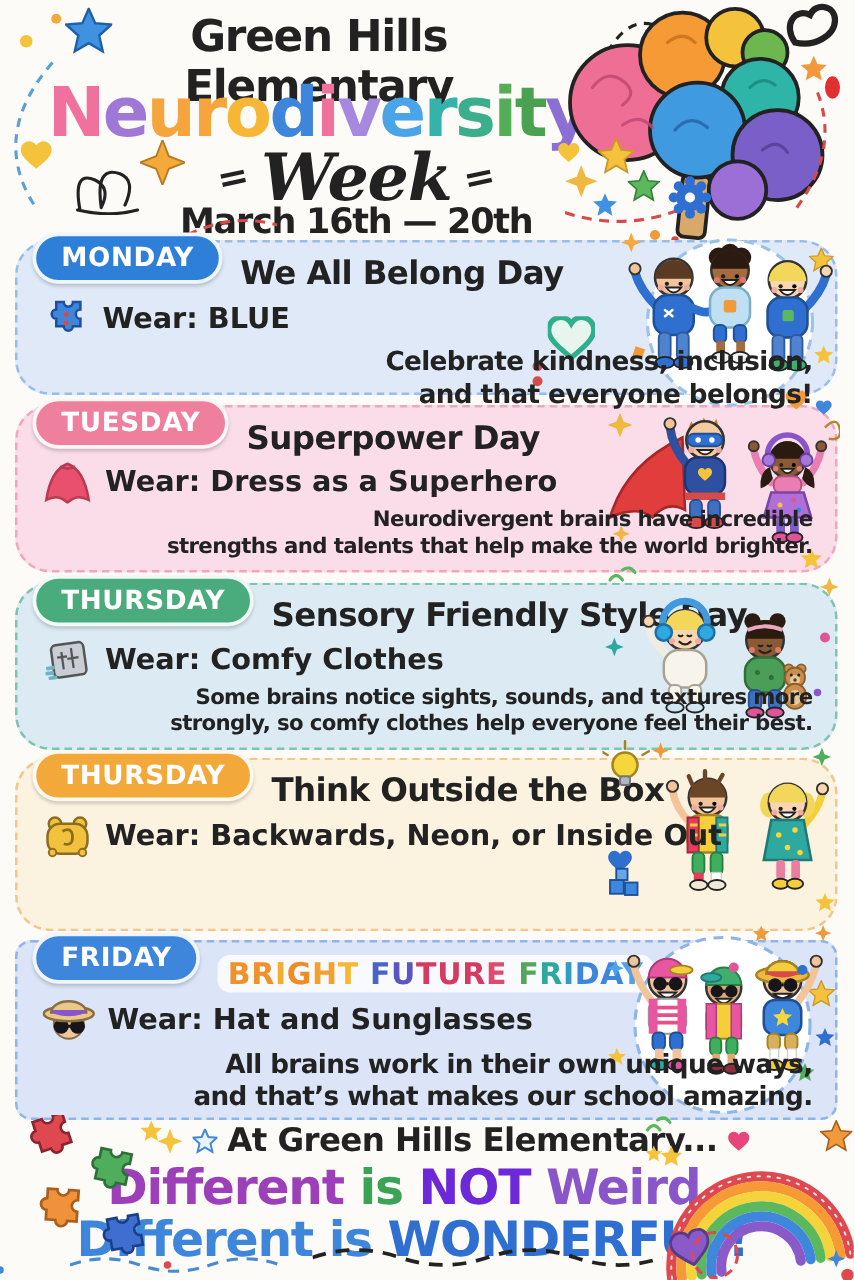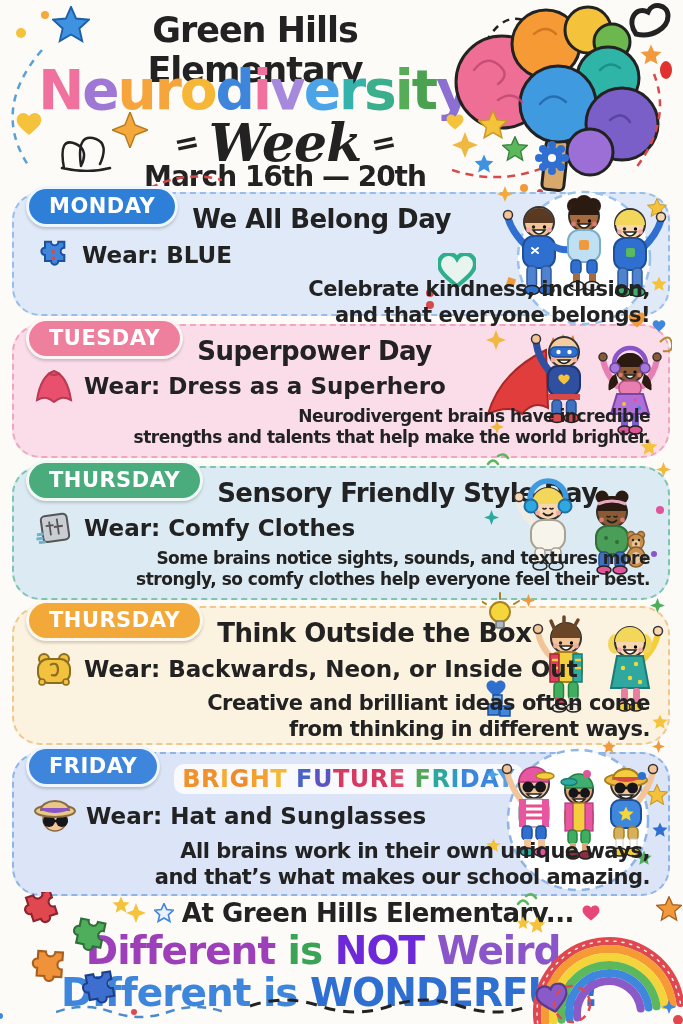--- a/index.html
+++ b/index.html
@@ -398,24 +398,20 @@
       <svg class="wicon" width="40" height="36" viewBox="0 0 40 36">
         <circle cx="10" cy="8" r="5" fill="#f2c23e" stroke="#8a6d1f" stroke-width="2"></circle>
           <circle cx="30" cy="8" r="5" fill="#f2c23e" stroke="#8a6d1f" stroke-width="2"></circle>
         <rect x="4" y="8" width="32" height="24" rx="10" fill="#f2c23e" stroke="#8a6d1f" stroke-width="2"></rect>
         <path d="M16 14 q8 -4 8 5 q0 7 -7 5" fill="none" stroke="#8a6d1f" stroke-width="2.2"></path>
         <circle cx="8" cy="31" r="3" fill="#f2c23e" stroke="#8a6d1f" stroke-width="1.5"></circle>
           <circle cx="32" cy="31" r="3" fill="#f2c23e" stroke="#8a6d1f" stroke-width="1.5"></circle>
       </svg>
       <span>Wear: Backwards, Neon, or Inside Out</span>
     </div>
-    <div class="desc">
-      <div>Creative and brilliant ideas often come</div>
-      <div>from thinking in different ways.</div>
-    </div>
     <svg class="illus" width="190" height="160" viewBox="0 0 190 160">
       <g transform="translate(18,20)">
         <circle r="10" fill="#f5d73b" stroke="#a8821f" stroke-width="2"></circle>
         <rect x="-4" y="9" width="8" height="7" rx="2" fill="#b0b6bd" stroke="#70757d" stroke-width="1.5"></rect>
         <path d="M-14 -8 l-5 -3 M14 -8 l5 -3 M0 -13 v-6" stroke="#a8821f" stroke-width="2" stroke-linecap="round"></path>
       </g>
       <use href="#spark4" x="40" y="2" width="13" height="13" fill="#f09a3b"></use>
       <use href="#spark4" x="168" y="6" width="15" height="15" fill="#4fae5c"></use>
       <use href="#star5" x="170" y="122" width="16" height="16" fill="#f5c33b"></use>
       <use href="#heart" x="4" y="88" width="20" height="18" fill="#2f6fd0"></use>
@@ -466,21 +462,21 @@
           <circle cx="0" cy="36" r="2.2" fill="#f5d73b"></circle>
           <circle cx="10" cy="40" r="2.2" fill="#f5d73b"></circle>
         <rect x="-9" y="46" width="7" height="16" rx="3" fill="#e87fa0"></rect>
           <rect x="3" y="46" width="7" height="16" rx="3" fill="#e87fa0"></rect>
         <ellipse cx="-5.5" cy="65" rx="6.5" ry="4" fill="#f5cf3b" stroke="#222" stroke-width="1.5"></ellipse>
           <ellipse cx="6" cy="65" rx="6.5" ry="4" fill="#f5cf3b" stroke="#222" stroke-width="1.5"></ellipse>
       </g>
     </svg>
   </section>
 
-  <section class="day" style="top: 752px; height: 144px; --badge: #3e85dc; --bg: #dbe5f7; --bd: #8fb4e6;">
+  <section class="day" style="top: 752px; height: 144px; border-radius: 13px; --badge: #3e85dc; --bg: #dbe5f7; --bd: #8fb4e6;">
     <div class="day-head">
       <span class="badge">FRIDAY</span>
       <span class="rainbow-title"><span style="color: rgb(240, 145, 43);">B</span><span style="color: rgb(240, 145, 43);">R</span><span style="color: rgb(245, 172, 51);">I</span><span style="color: rgb(238, 140, 39);">G</span><span style="color: rgb(242, 160, 46);">H</span><span style="color: rgb(245, 184, 50);">T</span><span style="color: rgb(34, 34, 34);"> </span><span style="color: rgb(75, 99, 198);">F</span><span style="color: rgb(90, 85, 192);">U</span><span style="color: rgb(214, 58, 96);">T</span><span style="color: rgb(214, 58, 96);">U</span><span style="color: rgb(214, 58, 96);">R</span><span style="color: rgb(224, 74, 110);">E</span><span style="color: rgb(34, 34, 34);"> </span><span style="color: rgb(84, 166, 90);">F</span><span style="color: rgb(45, 168, 158);">R</span><span style="color: rgb(47, 156, 194);">I</span><span style="color: rgb(62, 133, 220);">D</span><span style="color: rgb(62, 133, 220);">A</span><span style="color: rgb(90, 159, 224);">Y</span></span>
       <svg width="30" height="26" viewBox="0 0 30 26">
         <path d="M2 8 Q16 2 28 6 M2 16 Q14 12 24 15" fill="none" stroke="#3fae6e" stroke-width="3" stroke-linecap="round"></path>
       </svg>
     </div>
     <div class="wear">
       <svg class="wicon" width="42" height="38" viewBox="0 0 42 38">
         <circle cx="21" cy="22" r="12" fill="#f2c49a" stroke="#8a6d3f" stroke-width="1.5"></circle>

